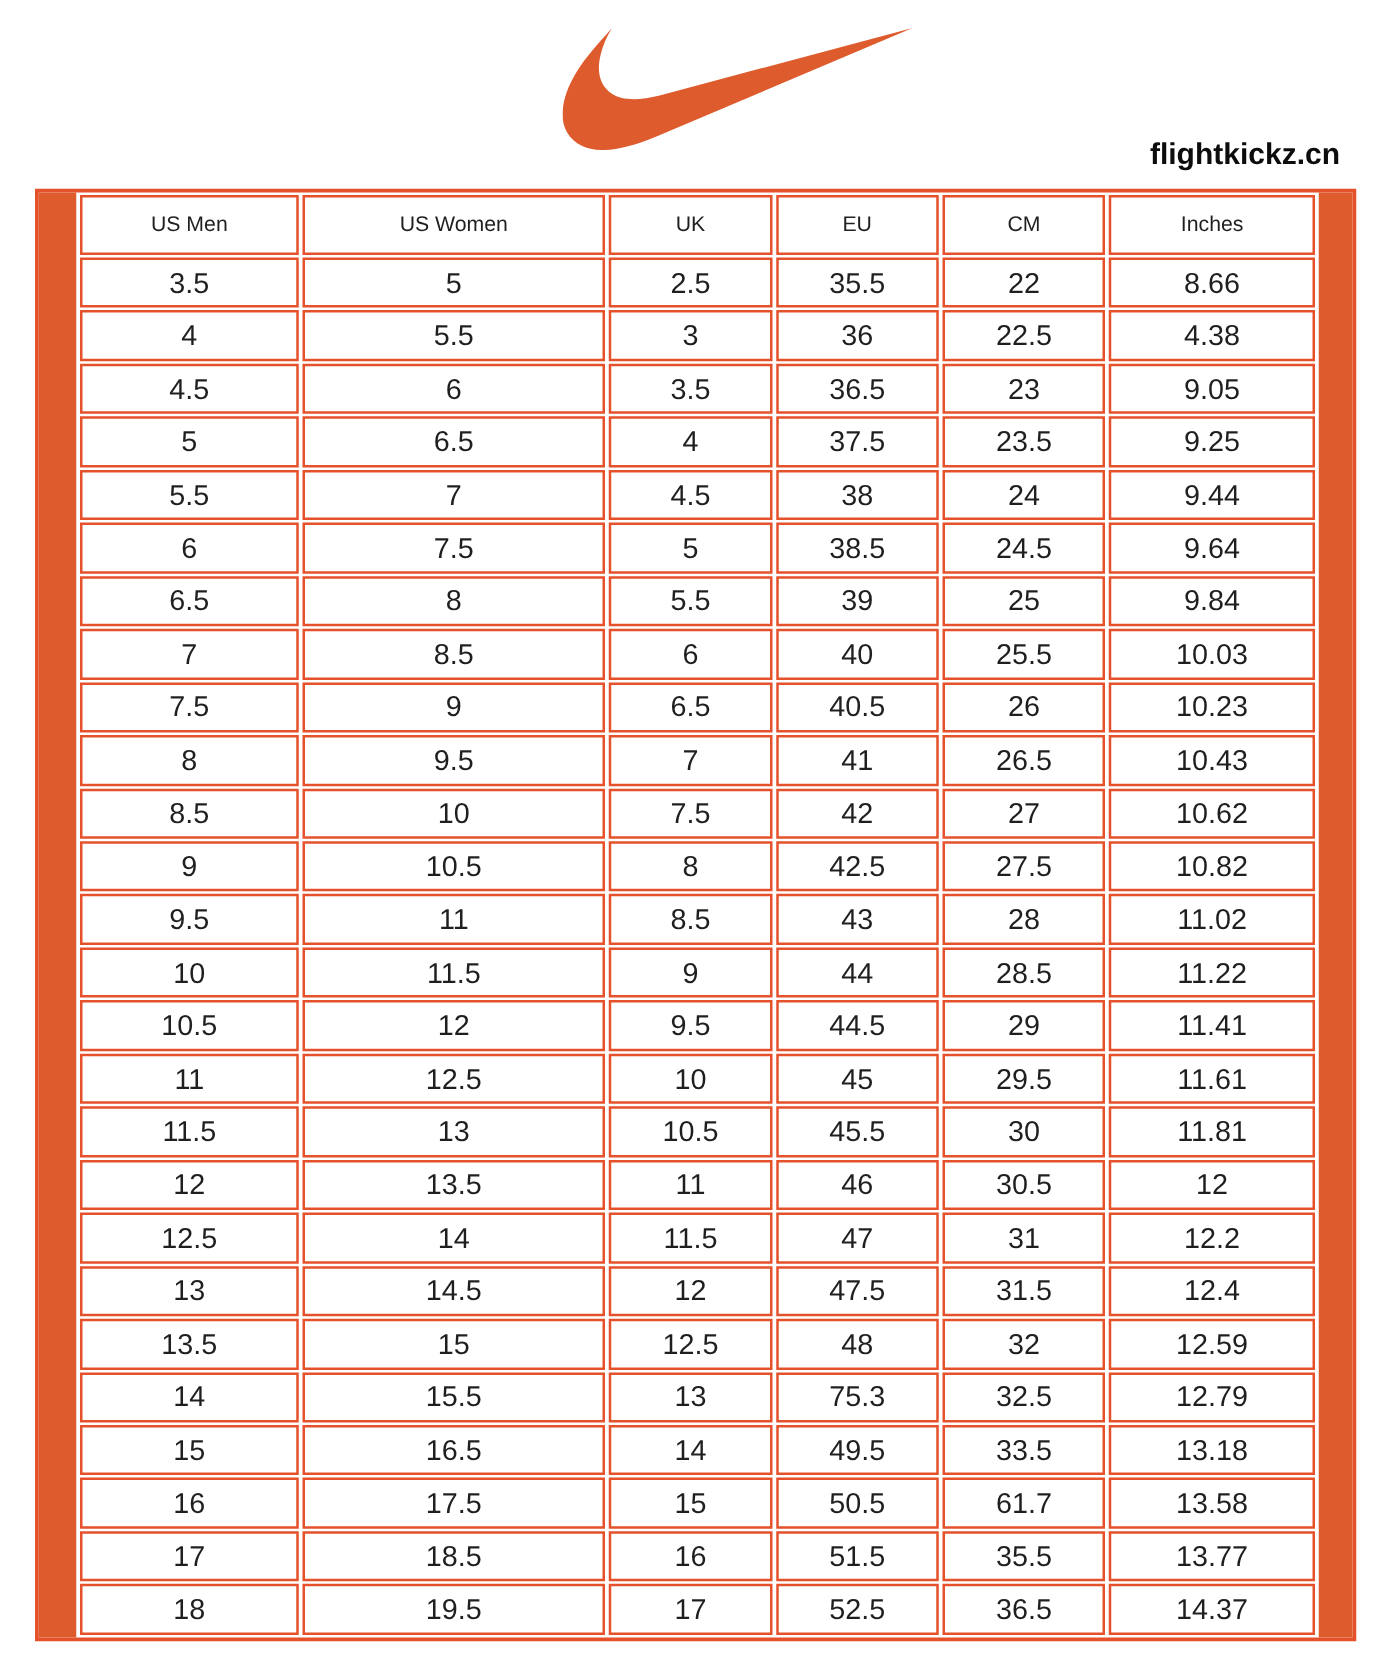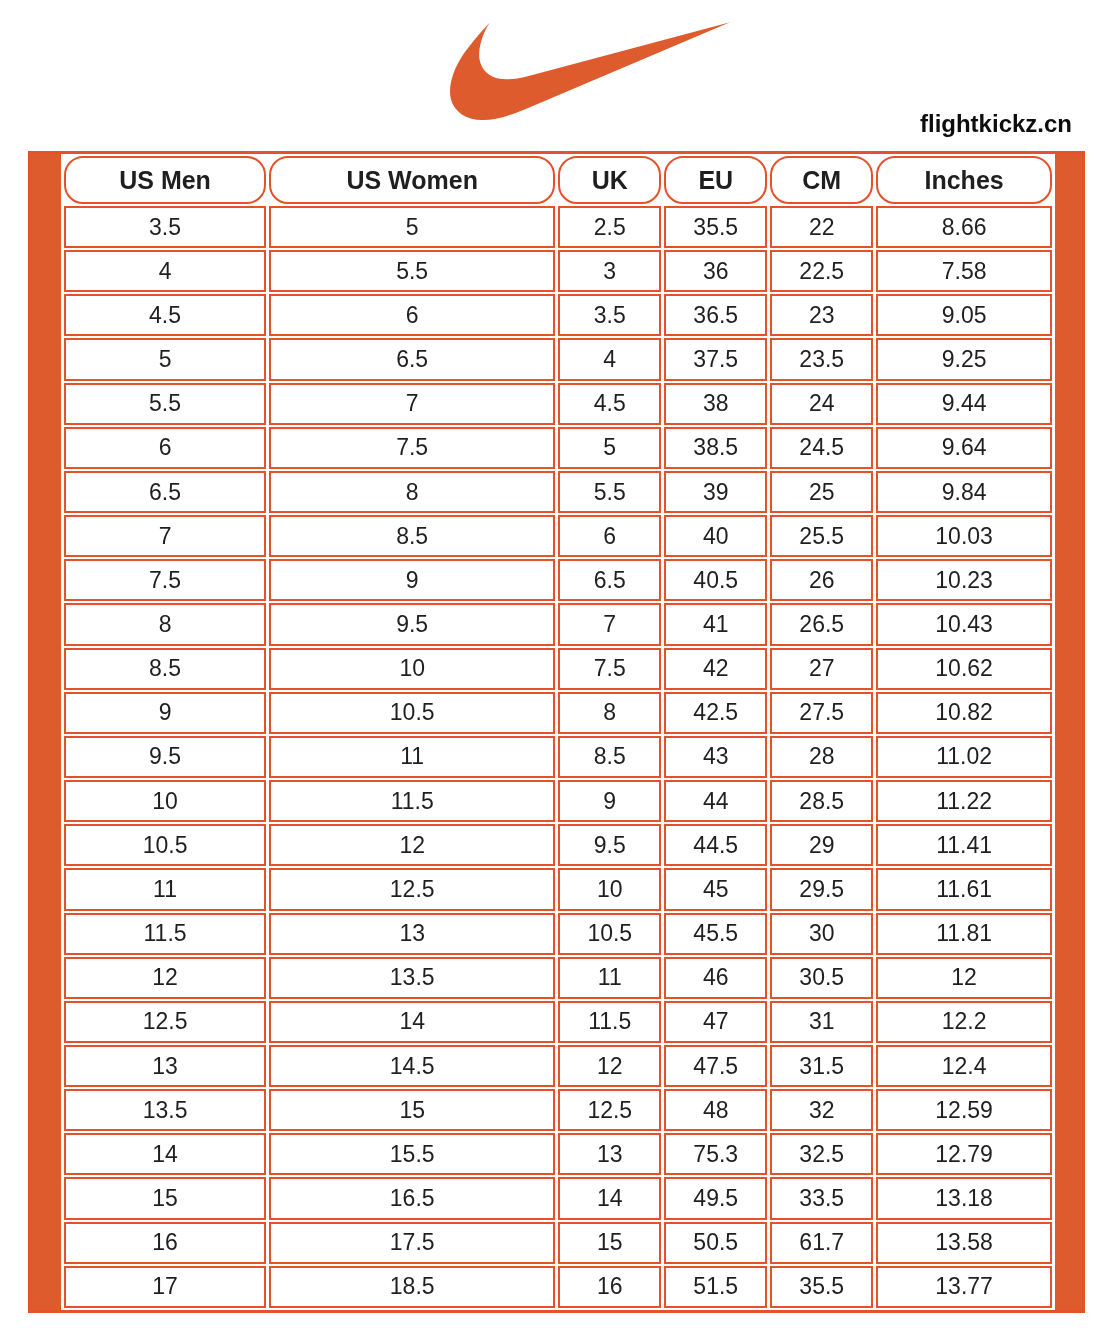--- a/index.html
+++ b/index.html
@@ -30,21 +30,21 @@
   table.size-table{
     flex:1 1 auto;height:100%;table-layout:fixed;
     border-collapse:separate;border-spacing:3px 2px;
   }
   table.size-table th, table.size-table td{
     border:2px solid var(--border-orange);
     background:#ffffff;text-align:center;vertical-align:middle;
     padding:0;overflow:hidden;white-space:nowrap;
   }
   table.size-table th{
-    font-weight:700;font-size:25px;height:44px;border-radius:19px;
+    font-weight:400;font-size:17px;height:44px;
   }
   table.size-table td{font-size:23px;}
   td.eu-top{vertical-align:top;padding-top:1px;}
   td.cm-low{padding-top:10px;}
 </style>
 </head>
 <body>
 
 <div class="logo">
   <svg viewBox="0 7.6 24 8.6" preserveAspectRatio="none" xmlns="http://www.w3.org/2000/svg" aria-hidden="true">
@@ -75,21 +75,21 @@
           <td>35.5</td>
           <td>22</td>
           <td>8.66</td>
         </tr>
         <tr>
           <td>4</td>
           <td>5.5</td>
           <td>3</td>
           <td>36</td>
           <td>22.5</td>
-          <td>7.58</td>
+          <td>4.38</td>
         </tr>
         <tr>
           <td>4.5</td>
           <td>6</td>
           <td>3.5</td>
           <td>36.5</td>
           <td>23</td>
           <td>9.05</td>
         </tr>
         <tr>
@@ -261,16 +261,24 @@
           <td>13.58</td>
         </tr>
         <tr>
           <td>17</td>
           <td>18.5</td>
           <td>16</td>
           <td class="eu-top">51.5</td>
           <td class="cm-low">35.5</td>
           <td>13.77</td>
         </tr>
+        <tr>
+          <td>18</td>
+          <td>19.5</td>
+          <td>17</td>
+          <td class="eu-top">52.5</td>
+          <td class="cm-low">36.5</td>
+          <td>14.37</td>
+        </tr>
       </tbody>
   </table>
   <div class="strip right"></div>
 </div>
 
 </body></html>

